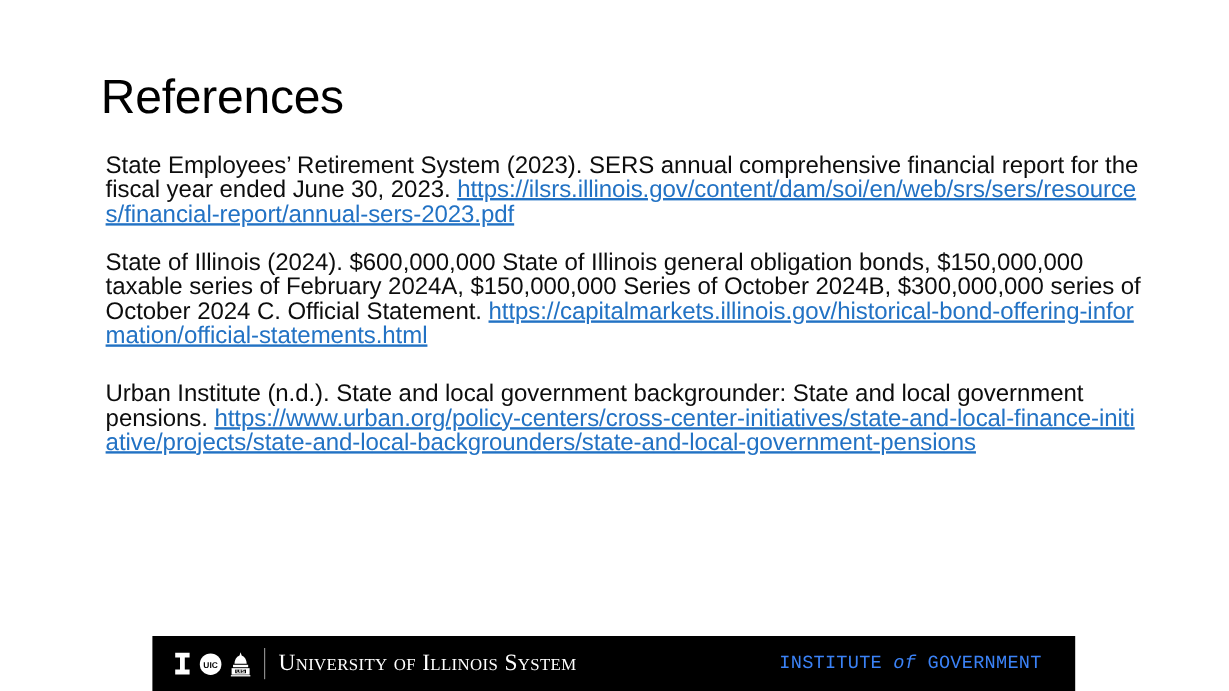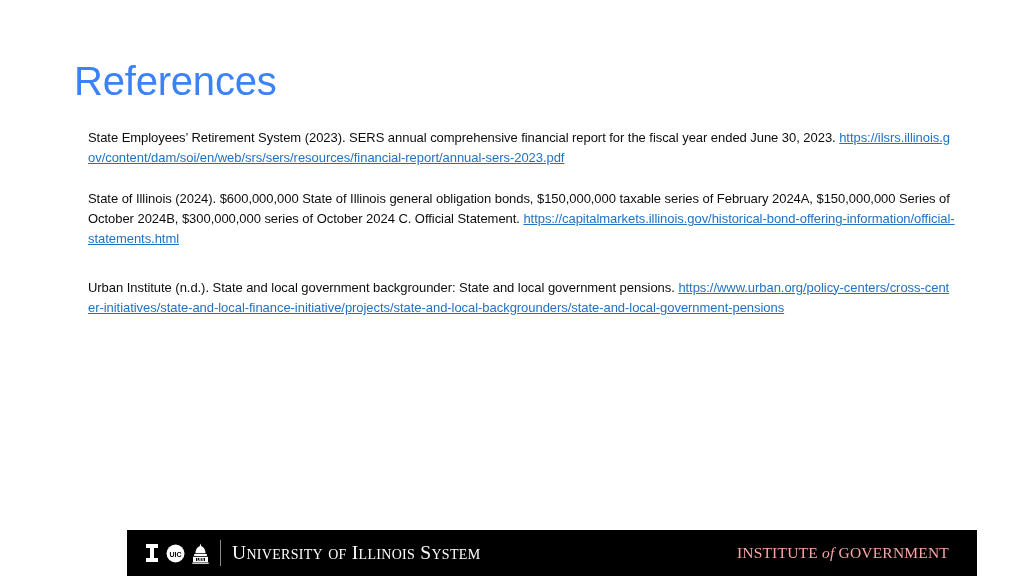--- a/index.html
+++ b/index.html
@@ -18,40 +18,40 @@
 
   .slide {
     position: absolute;
     inset: 0;
     background: #ffffff;
   }
 
   
   .slide-title {
     position: absolute;
-    left: 74px;
+    left: 84px;
     top: 57px;
     font-size: 40px;
     line-height: 48px;
     font-weight: 400;
-    color: #3b82f6;
+    color: #000000;
     letter-spacing: -0.2px;
     white-space: nowrap;
   }
 
   
   .refs {
     position: absolute;
     left: 88px;
     top: 128px;
     width: 868px;
   }
 
   .ref-entry {
-    font-size: 13px;
+    font-size: 20px;
     line-height: 20.3px;
     color: #0d0d0d;
     margin: 0 0 20.3px 0;
     letter-spacing: -0.05px;
     word-break: break-word;
   }
   .ref-entry:last-child {
     margin-bottom: 0;
     margin-top: 28px;
   }
@@ -62,21 +62,21 @@
     text-underline-offset: 1px;
     word-break: break-all;
     cursor: pointer;
   }
 
   
   .footer-banner {
     position: absolute;
     left: 127px;
     top: 530px;
-    width: 850px;
+    width: 769px;
     height: 46px;
     background: #000000;
     display: flex;
     align-items: center;
     justify-content: space-between;
     box-sizing: border-box;
     padding: 0 20px 0 18px;
   }
 
   .uis-lockup {
@@ -106,22 +106,22 @@
     color: #ffffff;
     font-family: "Liberation Serif", serif;
     font-size: 19.5px;
     line-height: 1;
     letter-spacing: 0.3px;
     white-space: nowrap;
     font-variant: small-caps;
   }
 
   .igpa-lockup {
-    color: #fca5a5;
-    font-family: Liberation Serif, serif;
+    color: #3b82f6;
+    font-family: Liberation Mono, monospace;
     font-size: 15.5px;
     line-height: 18.5px;
     letter-spacing: 0.2px;
     text-align: left;
     margin-right: 8px;
     white-space: nowrap;
   }
   .igpa-of {
     font-style: italic;
     font-variant: normal;

